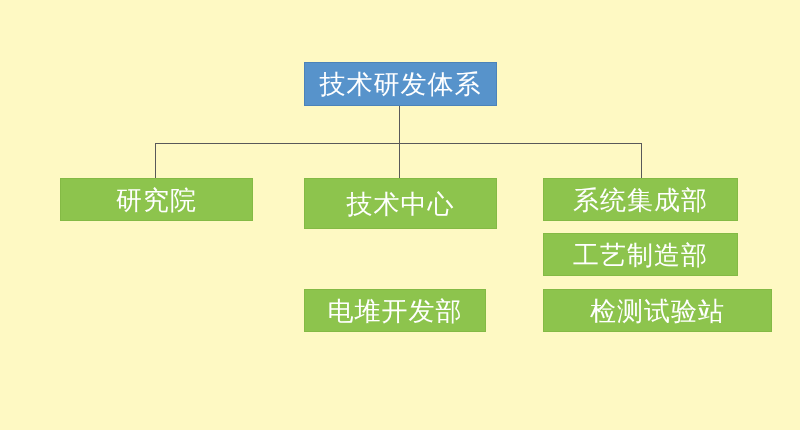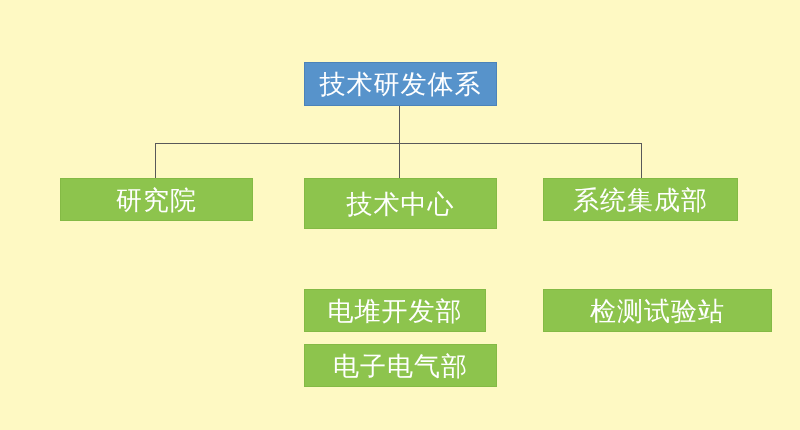--- a/index.html
+++ b/index.html
@@ -66,18 +66,18 @@
   <div class="line v-left"></div>
   <div class="line v-mid"></div>
   <div class="line v-right"></div>
 
   <div class="node root">技术研发体系</div>
 
   <div class="node branch l1">研究院</div>
 
   <div class="node branch m1">技术中心</div>
   <div class="node branch m3">电堆开发部</div>
-  <div class="node branch m4">电子电气部</div>
 
   <div class="node branch r1">系统集成部</div>
+  <div class="node branch r2">工艺制造部</div>
   <div class="node branch r3">检测试验站</div>
 
 </div>
 
 </body></html>

